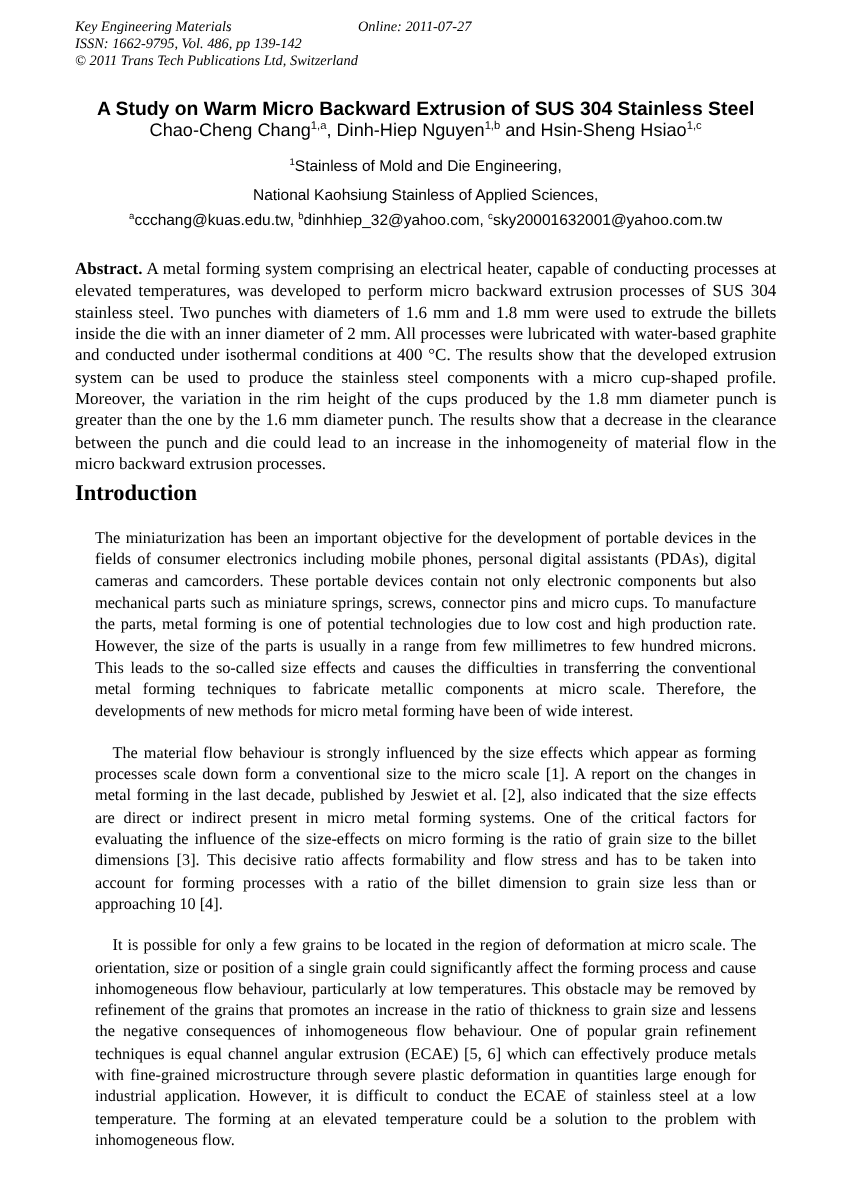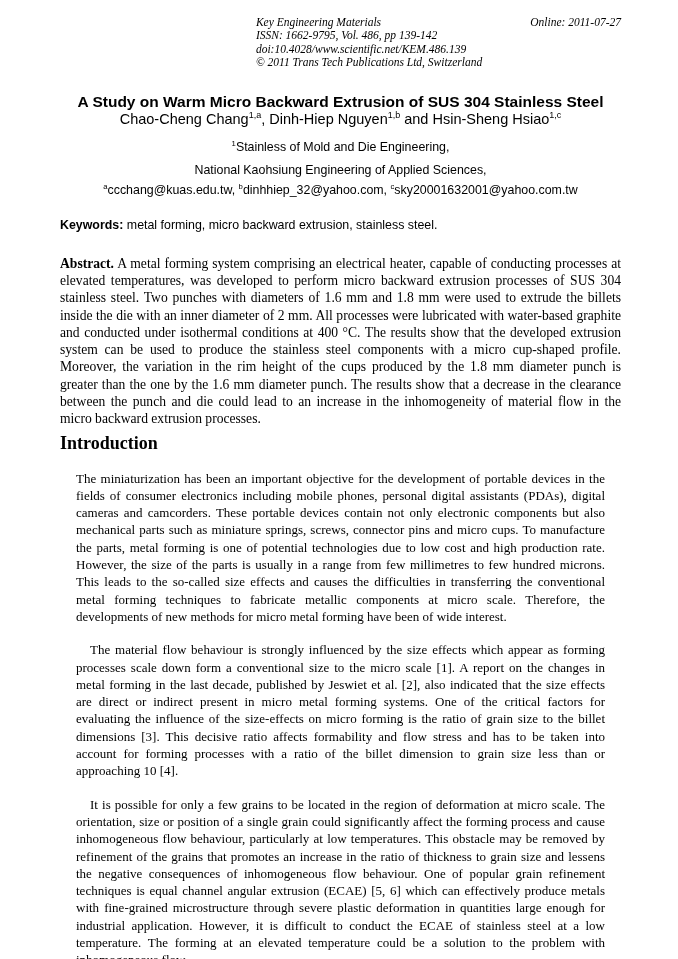--- a/index.html
+++ b/index.html
@@ -4,23 +4,23 @@
 <style>
   html, body { margin: 0; padding: 0; }
   body {
     width: 678px; height: 959px;
     background: #ffffff; color: #000000;
     overflow: hidden;
   }
   .page { padding: 16px 57px 0 60px; }
 
   .header {
-    display: flex; justify-content: flex-end; align-items: flex-start;
+    display: flex; justify-content: flex-start; align-items: flex-start;
     font-family: "Liberation Serif", serif;
-    font-style: italic; font-size: 11.5px; line-height: 13.4px; gap: 48px;
+    font-style: italic; font-size: 11.5px; line-height: 13.4px;
   }
   .header-left div { white-space: nowrap; }
   .header-right { white-space: nowrap; }
 
   .title {
     font-family: "Liberation Sans", sans-serif;
     font-weight: bold; font-size: 15.5px;
     text-align: center; margin: 23px 0 0 0;
   }
   .authors {
@@ -65,41 +65,39 @@
 </style>
 </head>
 <body>
 
 <div class="page">
 
   <div class="header">
     <div class="header-left">
       <div>Key Engineering Materials</div>
       <div>ISSN: 1662-9795, Vol. 486, pp 139-142</div>
-      <div>doi:10.4028/www.scientific.net/KEM.486.139</div>
       <div>© 2011 Trans Tech Publications Ltd, Switzerland</div>
     </div>
     <div class="header-right">Online: 2011-07-27</div>
   </div>
 
   <h1 class="title">A Study on Warm Micro Backward Extrusion of SUS 304 Stainless Steel</h1>
 
   <div class="authors">
     <span><span>Chao-Cheng Chang</span><sup>1,a</sup><span>, </span></span><span><span>Dinh-Hiep Nguyen</span><sup>1,b</sup><span> and </span></span><span><span>Hsin-Sheng Hsiao</span><sup>1,c</sup></span>
   </div>
 
   <div class="affil">
     <div class="affil-dept"><sup>1</sup><span>Stainless of Mold and Die Engineering,</span></div>
-    <div class="affil-univ">National Kaohsiung Engineering of Applied Sciences,</div>
+    <div class="affil-univ">National Kaohsiung Stainless of Applied Sciences,</div>
     <div class="affil-emails">
       <span><sup>a</sup><span>ccchang@kuas.edu.tw</span><span>, </span></span><span><sup>b</sup><span>dinhhiep_32@yahoo.com</span><span>, </span></span><span><sup>c</sup><span>sky20001632001@yahoo.com.tw</span></span>
     </div>
   </div>
 
-  <p class="keywords"><b>Keywords:</b> <span>metal forming, micro backward extrusion, stainless steel.</span></p>
 
   <p class="abstract"><b>Abstract.</b> <span>A metal forming system comprising an electrical heater, capable of conducting processes at elevated temperatures, was developed to perform micro backward extrusion processes of SUS 304 stainless steel. Two punches with diameters of 1.6 mm and 1.8 mm were used to extrude the billets inside the die with an inner diameter of 2 mm. All processes were lubricated with water-based graphite and conducted under isothermal conditions at 400 °C. The results show that the developed extrusion system can be used to produce the stainless steel components with a micro cup-shaped profile. Moreover, the variation in the rim height of the cups produced by the 1.8 mm diameter punch is greater than the one by the 1.6 mm diameter punch. The results show that a decrease in the clearance between the punch and die could lead to an increase in the inhomogeneity of material flow in the micro backward extrusion processes.</span></p>
 
   <h2 class="section-heading">Introduction</h2>
 
   <p class="body-p">The miniaturization has been an important objective for the development of portable devices in the fields of consumer electronics including mobile phones, personal digital assistants (PDAs), digital cameras and camcorders.  These portable devices contain not only electronic components but also mechanical parts such as miniature springs, screws, connector pins and micro cups. To manufacture the parts, metal forming is one of potential technologies due to low cost and high production rate. However, the size of the parts is usually in a range from few millimetres to few hundred microns. This leads to the so-called size effects and causes the difficulties in transferring the conventional metal forming techniques to fabricate metallic components at micro scale. Therefore, the developments of new methods for micro metal forming have been of wide interest.</p>
   <p class="body-p indent">The material flow behaviour is strongly influenced by the size effects which appear as forming processes scale down form a conventional size to the micro scale [1]. A report on the changes in metal forming in the last decade, published by Jeswiet et al. [2],  also indicated that the size effects are direct or indirect present in micro metal forming systems. One of the critical factors for evaluating the influence of the size-effects on micro forming is  the ratio of grain size to the billet dimensions [3]. This decisive ratio affects formability and flow stress and has to be taken into account for forming processes with a ratio of the billet dimension to grain size less than or approaching 10 [4].</p>
   <p class="body-p indent">It is possible for only a few grains to be located in the region of deformation at micro scale. The orientation, size or position of a single grain could significantly affect the forming process and cause inhomogeneous flow behaviour, particularly at low temperatures. This obstacle may be removed by refinement of the grains that promotes an increase in the ratio of thickness to grain size and lessens the negative consequences of inhomogeneous flow behaviour. One of popular grain refinement techniques is equal channel angular extrusion (ECAE)  [5, 6] which can effectively produce metals with fine-grained microstructure through severe plastic deformation in quantities large enough for industrial application. However, it is difficult to conduct the ECAE of stainless steel at a low temperature. The forming at an elevated temperature could be a solution to the problem with inhomogeneous flow.</p>
 
 </div>

